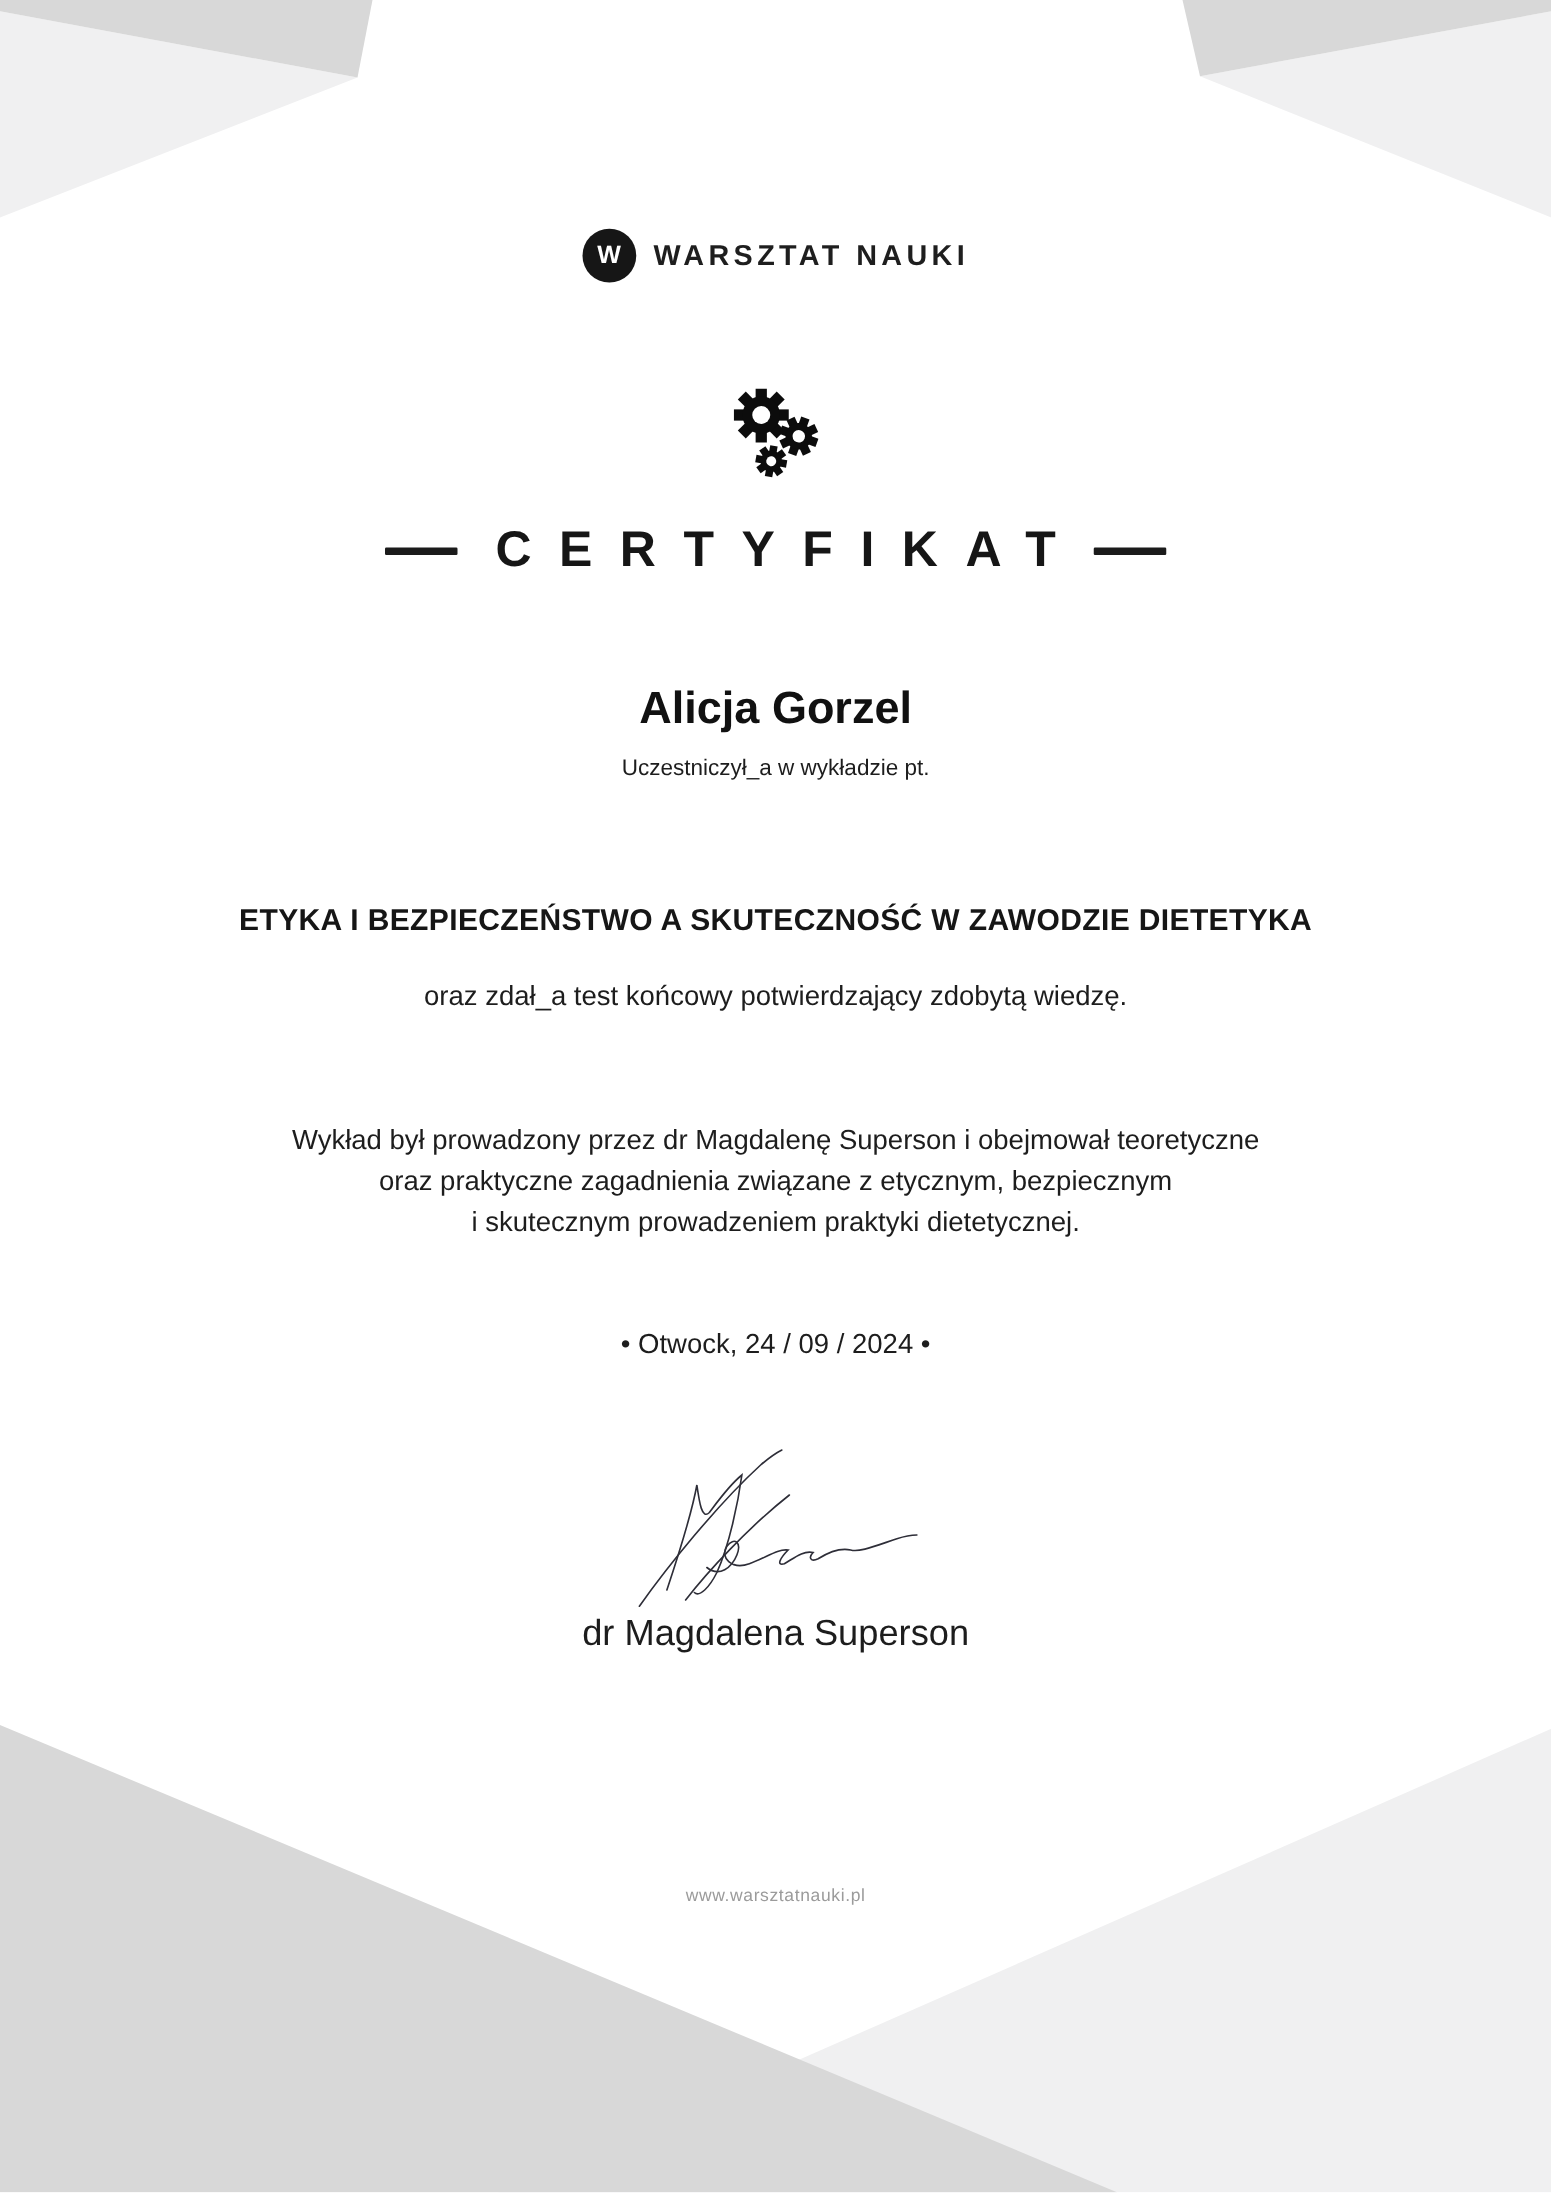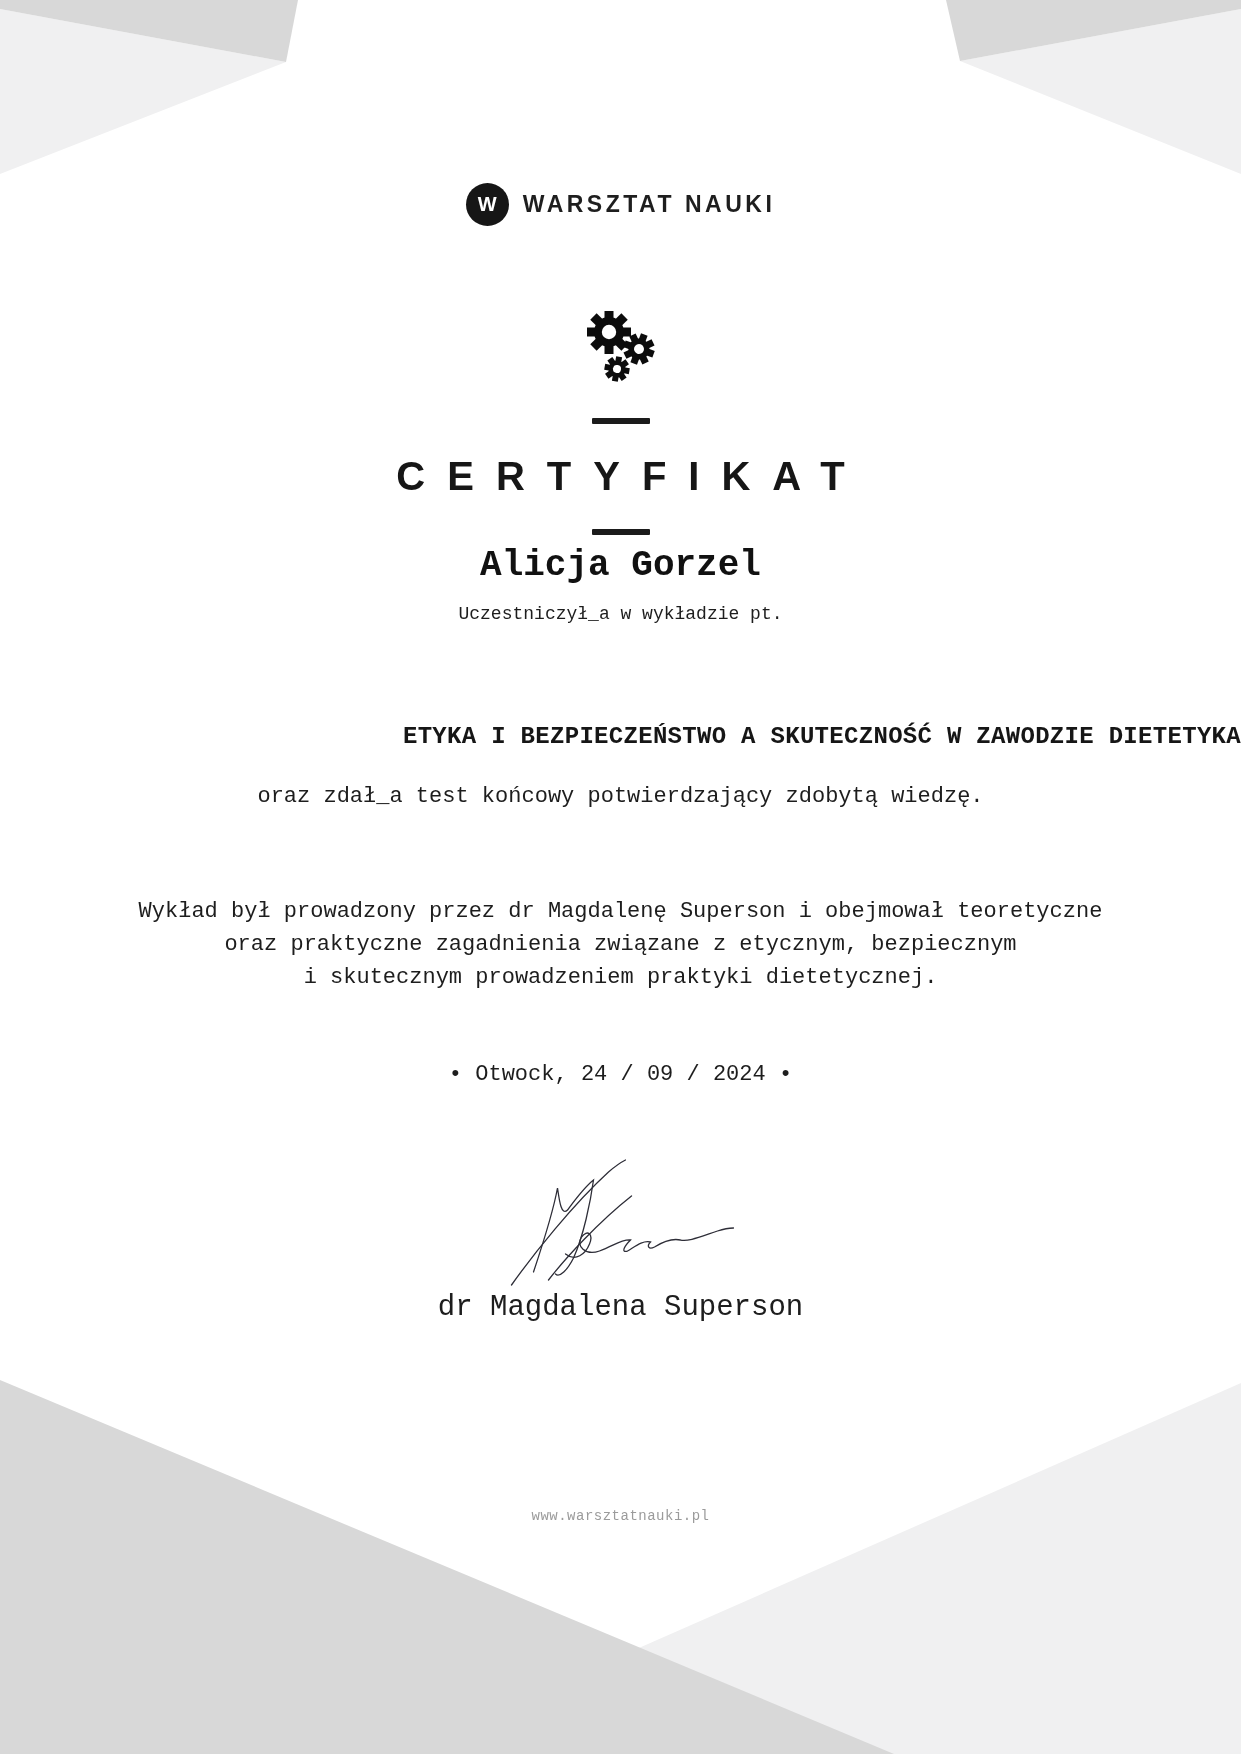--- a/index.html
+++ b/index.html
@@ -6,21 +6,21 @@
   .page{
     position:relative;
     width:1241px;
     height:1754px;
     background:#ffffff;
     overflow:hidden;
     font-family:"Liberation Sans","DejaVu Sans",sans-serif;
     color:#1d1d1d;
   }
   .bg-svg{position:absolute;inset:0;width:1241px;height:1754px;}
-  .abs{position:absolute;left:0;width:100%;text-align:center;font-family:Liberation Mono, monospace;}
+  .abs{position:absolute;left:0;width:100%;text-align:center;}
 
   
   .logo-row{
     position:absolute;top:183px;left:0;width:100%;
     display:flex;align-items:center;justify-content:center;gap:14px;
   }
   .logo-mark{
     width:43px;height:43px;border-radius:50%;background:#161616;
     display:flex;align-items:center;justify-content:center;
     color:#ffffff;font-size:20px;font-weight:bold;
@@ -28,31 +28,31 @@
   .logo-name{
     font-size:23px;font-weight:bold;letter-spacing:3.5px;color:#1e1e1e;
   }
 
   
   .gears{position:absolute;top:311px;left:50%;transform:translateX(-50%);}
 
   
   .heading{
     position:absolute;top:418px;left:0;width:100%;
-    display:flex;align-items:center;justify-content:center;gap:30px;flex-direction:column;
+    display:flex;align-items:center;justify-content:center;gap:30px;
   }
   .heading-dash{width:58px;height:6px;background:#1b1b1b;border-radius:1px;}
   .heading-text{
     font-size:40px;font-weight:800;color:#161616;
     letter-spacing:22px;margin-right:-22px;white-space:nowrap;
   }
 
   .recipient{top:545px;font-size:36px;font-weight:bold;color:#111111;}
   .participation{top:604px;font-size:18px;}
-  .course-title{top:723px;font-size:24px;font-weight:bold;color:#161616;letter-spacing:0.3px;text-align:right;}
+  .course-title{top:723px;font-size:24px;font-weight:bold;color:#161616;letter-spacing:0.3px;}
   .exam-line{top:784px;font-size:22px;}
   .description{top:895px;font-size:22px;line-height:33px;text-align:center;}
   .place-date{top:1062px;font-size:22px;}
 
   .signature{position:absolute;top:1158px;left:50%;transform:translateX(-50%);}
   .signer{top:1291px;font-size:29px;}
   .website{top:1464px;font-size:14px;color:#9b9b9b;letter-spacing:0.5px;margin-top:44px;}
 </style>
 </head>
 <body>

